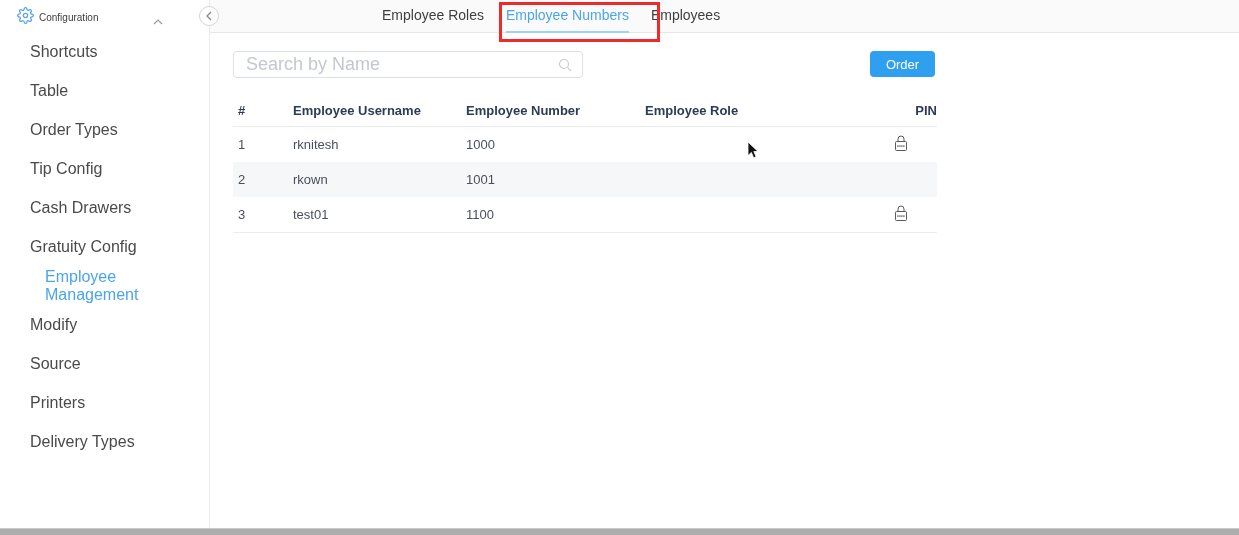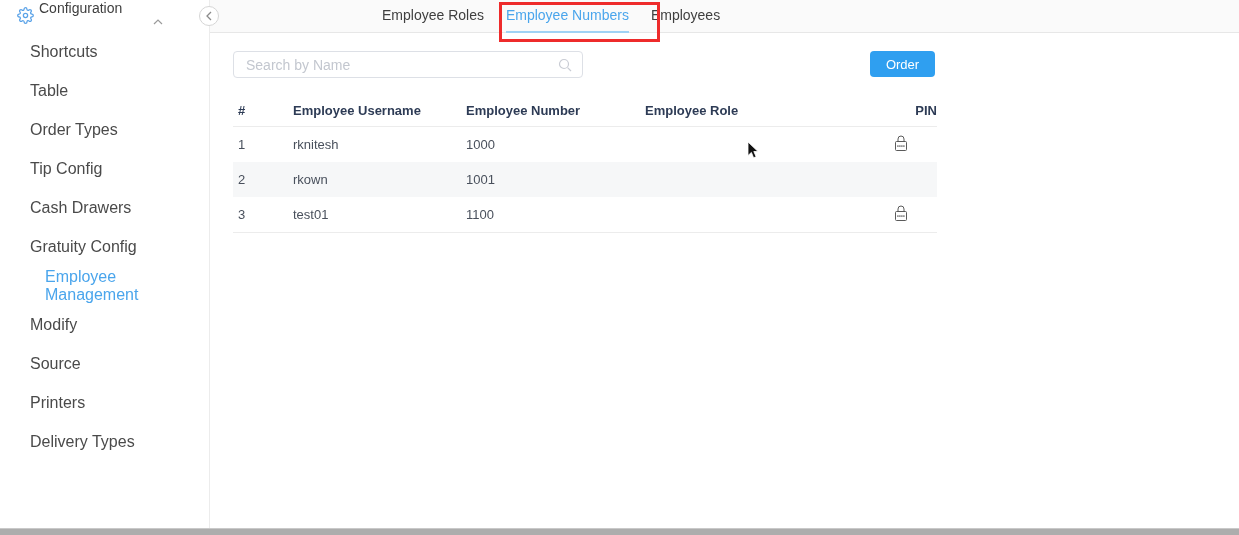--- a/index.html
+++ b/index.html
@@ -11,21 +11,21 @@
   .stage { position:absolute; inset:0; }
 
   
   .sidebar {
     position:absolute; left:0; top:0; width:210px; height:528px;
     background:#fff; border-right:1px solid #ececec; box-sizing:border-box;
   }
   .sidebar-header { position:absolute; left:0; top:0; width:100%; height:32px; }
   .gear-wrap { position:absolute; left:17px; top:7px; width:17px; height:17px; }
   .sidebar-title {
-    position:absolute; left:39px; top:0; font-size:14px; color:#3e3e3e; white-space:nowrap;
+    position:absolute; left:39px; top:12px; font-size:10px; color:#3e3e3e; white-space:nowrap;
   }
   .caret-up { position:absolute; left:153px; top:11px; }
   .collapse-btn {
     position:absolute; left:199px; top:6px; width:20px; height:20px;
     border-radius:50%; background:#fff; border:1px solid #d6d6d6;
     display:flex; align-items:center; justify-content:center;
     box-sizing:border-box; z-index:6; cursor:pointer; padding:0;
   }
   .side-items { position:absolute; top:32px; left:0; right:1px; }
   .side-item {
@@ -56,21 +56,21 @@
   }
 
   
   .search-box {
     position:absolute; left:23px; top:51px; width:350px; height:27px;
     border:1px solid #dde0e6; border-radius:4px; box-sizing:border-box;
     display:flex; align-items:center; background:#fff;
   }
   .search-input {
     flex:1; border:none; outline:none; background:transparent;
-    padding:0 0 0 12px; font-size:14px; color:#333;
+    padding:0 0 0 12px; font-size:18px; color:#333;
     font-family:"Liberation Sans", sans-serif;
   }
   .search-input::placeholder { color:#c3c7cf; }
   .search-icon { margin-right:10px; display:flex; }
   .modify-btn {
     position:absolute; left:660px; top:51px; width:65px; height:26px;
     background:var(--button-blue,#2f9ff0); color:#fff; border:none;
     border-radius:4px; font-size:13px; cursor:pointer;
     font-family:"Liberation Sans", sans-serif;
   }

